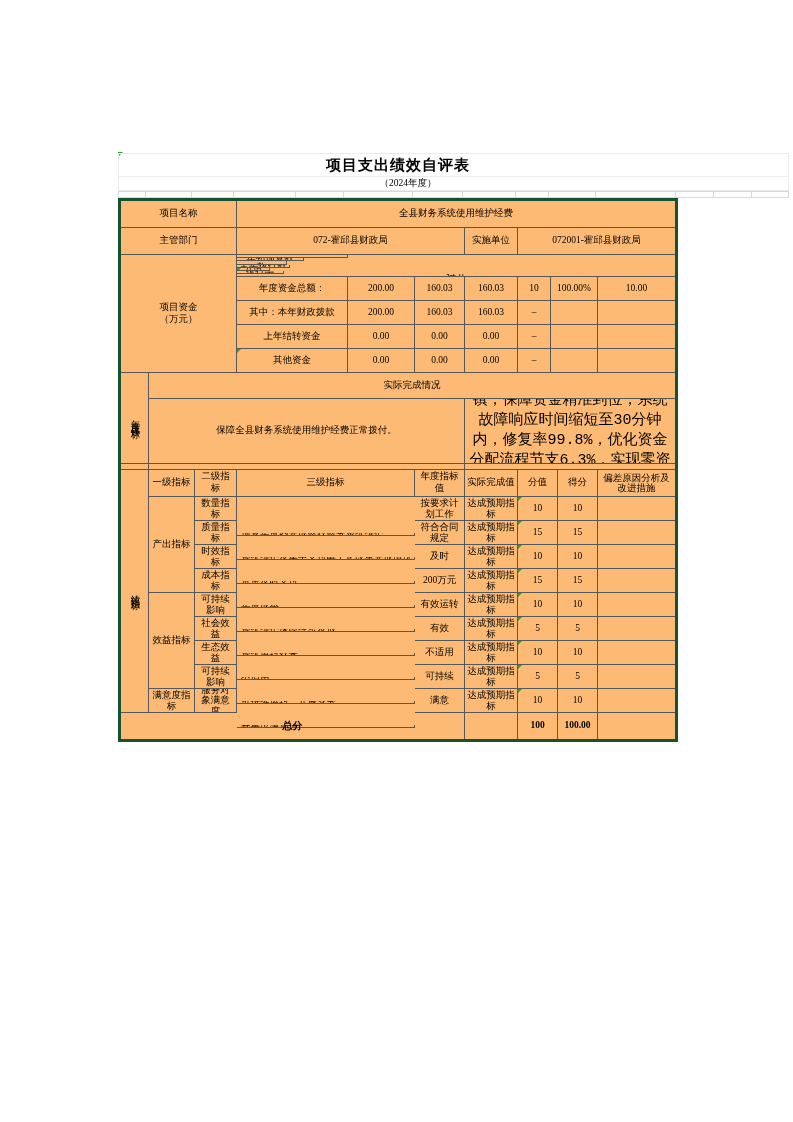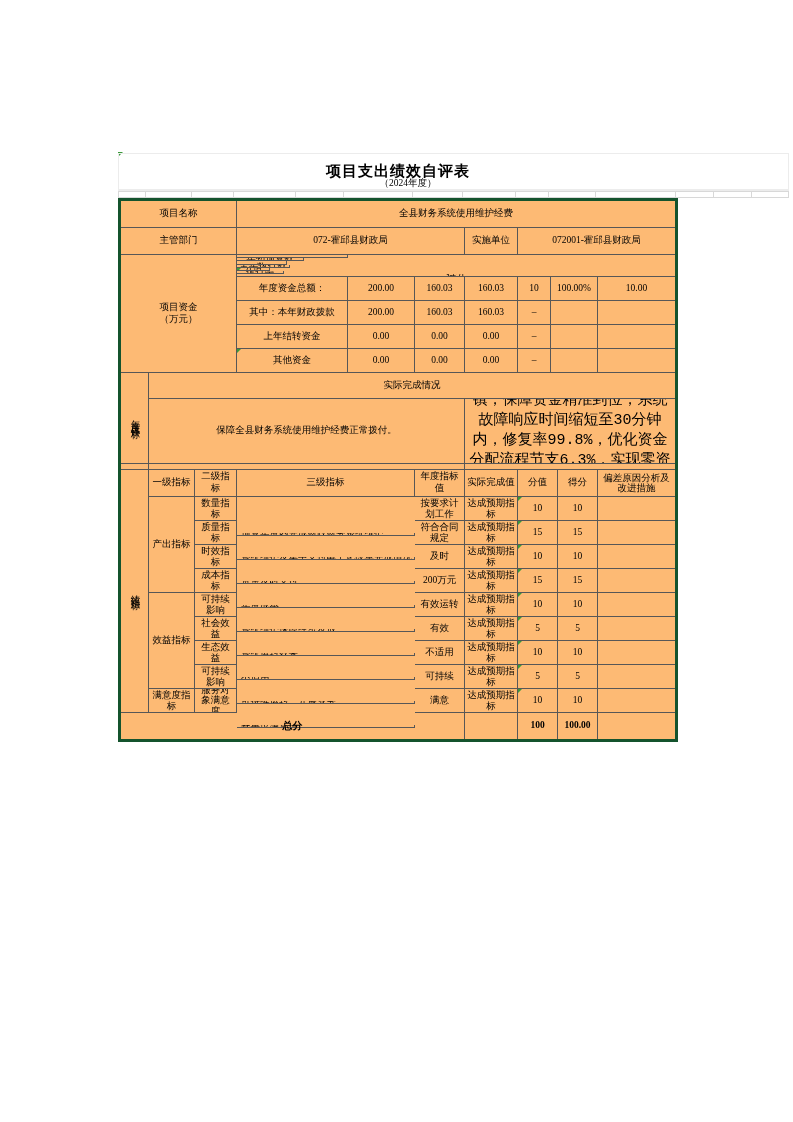--- a/index.html
+++ b/index.html
@@ -5,21 +5,21 @@
   * { margin:0; padding:0; box-sizing:border-box; }
   body { background:#ffffff; }
   .page {
     position:relative; width:793px; height:1122px; background:#ffffff;
     font-family:"Liberation Serif","DejaVu Serif",serif; color:#000;
     font-size:9.5px; line-height:1.25; overflow:hidden;
   }
   .corner-mark { position:absolute; left:118px; top:152px; width:0; height:0;
     border-top:5px solid #3a9a3a; border-right:5px solid transparent; }
 
-  .titlebar { position:absolute; left:118px; top:153px; width:671px; height:37px;
+  .titlebar { position:absolute; left:118px; top:153px; width:671px; height:24px;
     border:1px solid #ececec; display:flex; }
   .titlebar .tspan { width:558px; text-align:center; font-size:15px; font-weight:bold;
     letter-spacing:1px; align-self:center; }
   .subtitlebar { position:absolute; left:118px; top:177px; width:671px; height:14px;
     border:1px solid #ececec; border-top:none; display:flex;padding-left:10px; }
   .subtitlebar .tspan { width:558px; text-align:center; font-size:9.5px; align-self:center; }
 
   .gridband { position:absolute; left:118px; top:191px; width:671px; height:7px; display:flex; }
   .gridband .gc { border-right:1px solid #d8d8d8; border-top:1px solid #d8d8d8;
     border-bottom:1px solid #d8d8d8; height:100%; }

